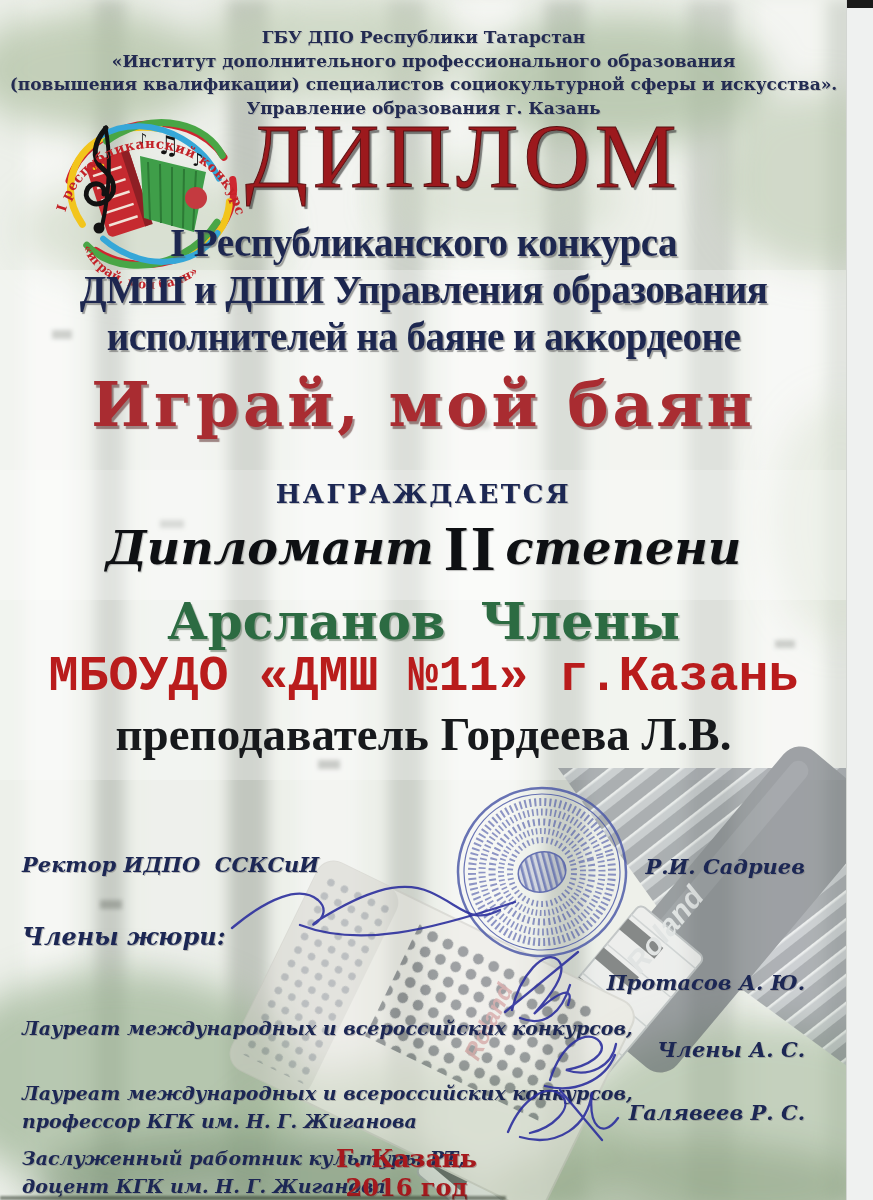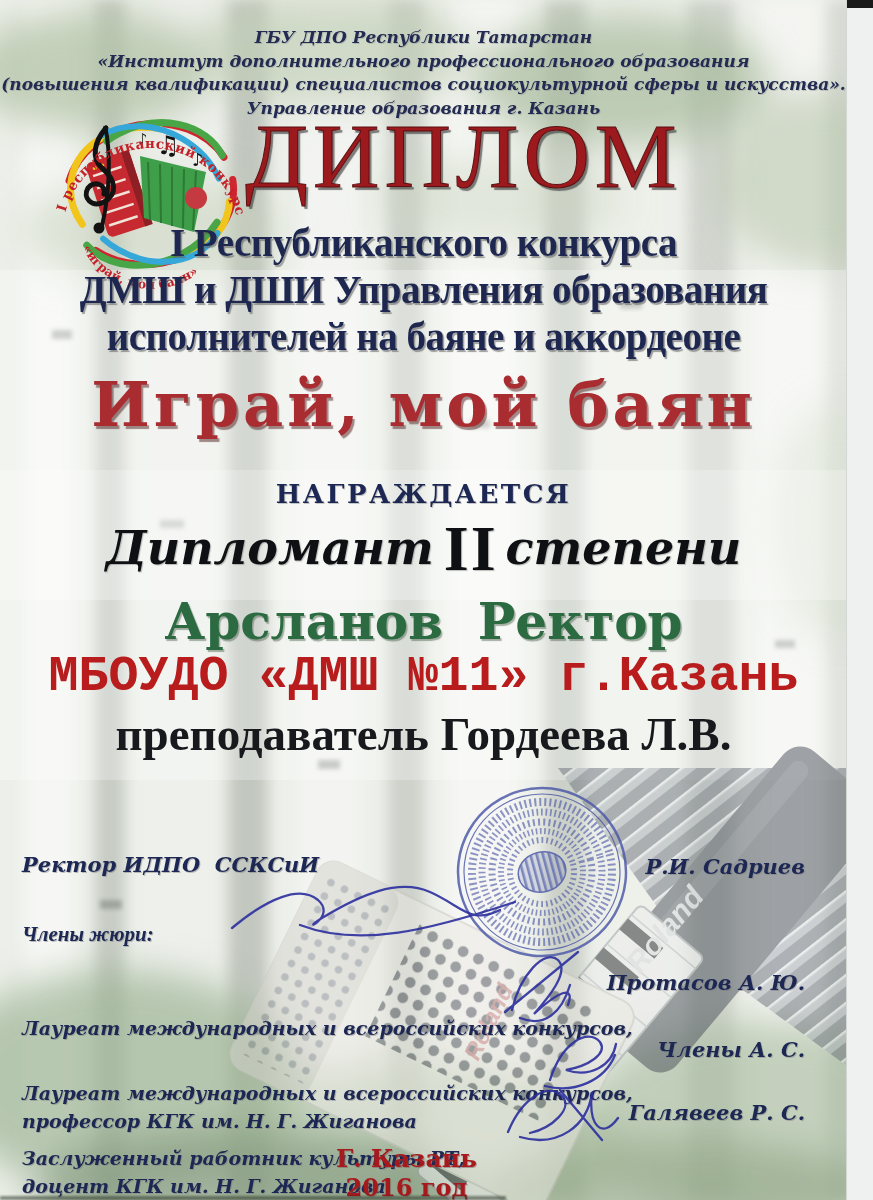--- a/index.html
+++ b/index.html
@@ -3,21 +3,21 @@
 <meta charset="utf-8">
 <style>
   html,body{margin:0;padding:0;background:#666;}
   .page{position:relative;width:873px;height:1200px;overflow:hidden;background:#edf0ea;
         font-family:"DejaVu Serif",serif;}
   .layer{position:absolute;inset:0;pointer-events:none;}
   .z0{z-index:0}.z1{z-index:1}.z3{z-index:3}
 
   .abs{position:absolute;left:0;right:26px;text-align:center;}
 
-  .hdr{top:26px;color:#232b52;font-weight:bold;font-style:italic;font-size:17px;line-height:23.5px;
+  .hdr{top:26px;color:#232b52;font-weight:bold;font-size:17px;line-height:23.5px;
        text-shadow:1px 1px 0 rgba(130,130,130,.35);z-index:2;}
   .logo-wrap{position:absolute;left:44px;top:98px;width:212px;height:196px;z-index:2;}
 
   .title{top:106px;left:80px;color:#9c191d;font-size:92px;font-weight:normal;letter-spacing:5px;
          font-family:"Liberation Serif",serif;line-height:100px;
          text-shadow:2.5px 2.5px 1px rgba(60,60,60,.65);-webkit-text-stroke:1px #5a1012;z-index:2;}
   .contest{top:219px;color:#1d2750;font-weight:bold;font-size:39px;line-height:47px;
            font-family:"Liberation Serif",serif;letter-spacing:-0.5px;
            text-shadow:1.5px 1.5px 1px rgba(95,95,95,.6);z-index:2;}
   .slogan{top:368px;color:#a92c31;font-size:62px;font-weight:bold;letter-spacing:4px;
@@ -236,28 +236,28 @@
     <div>исполнителей на баяне и аккордеоне</div>
   </div>
 
   <div class="abs slogan">Играй, мой баян</div>
   <div class="abs awarded">НАГРАЖДАЕТСЯ</div>
 
   <div class="abs degree">
     <span class="dp">Дипломант</span><span class="dn">II</span><span class="ds">степени</span>
   </div>
 
-  <div class="abs recipient">Арсланов  Ректор</div>
+  <div class="abs recipient">Арсланов  Члены</div>
   <div class="abs school">МБОУДО «ДМШ №11» г.Казань</div>
   <div class="abs teacher">преподаватель Гордеева Л.В.</div>
 
   <div class="lbl" style="top:852px;font-size:21px;">Ректор ИДПО  ССКСиИ</div>
   <div class="nm" style="top:854px;">Р.И. Садриев</div>
 
-  <div class="lbl" style="top:922px;font-size:21px;font-family:Liberation Serif, serif;">Члены жюри:</div>
+  <div class="lbl" style="top:922px;font-size:24px;">Члены жюри:</div>
 
   <div class="lbl jline" style="top:951px;">
     <div>Лауреат международных и всероссийских конкурсов,</div>
     <div>профессор КГК им. Н. Г. Жиганова</div>
   </div>
   <div class="nm" style="top:970px;">Протасов А. Ю.</div>
 
   <div class="lbl jline" style="top:1016px;">
     <div>Лауреат международных и всероссийских конкурсов,</div>
     <div>доцент КГК им. Н. Г. Жиганова</div>

